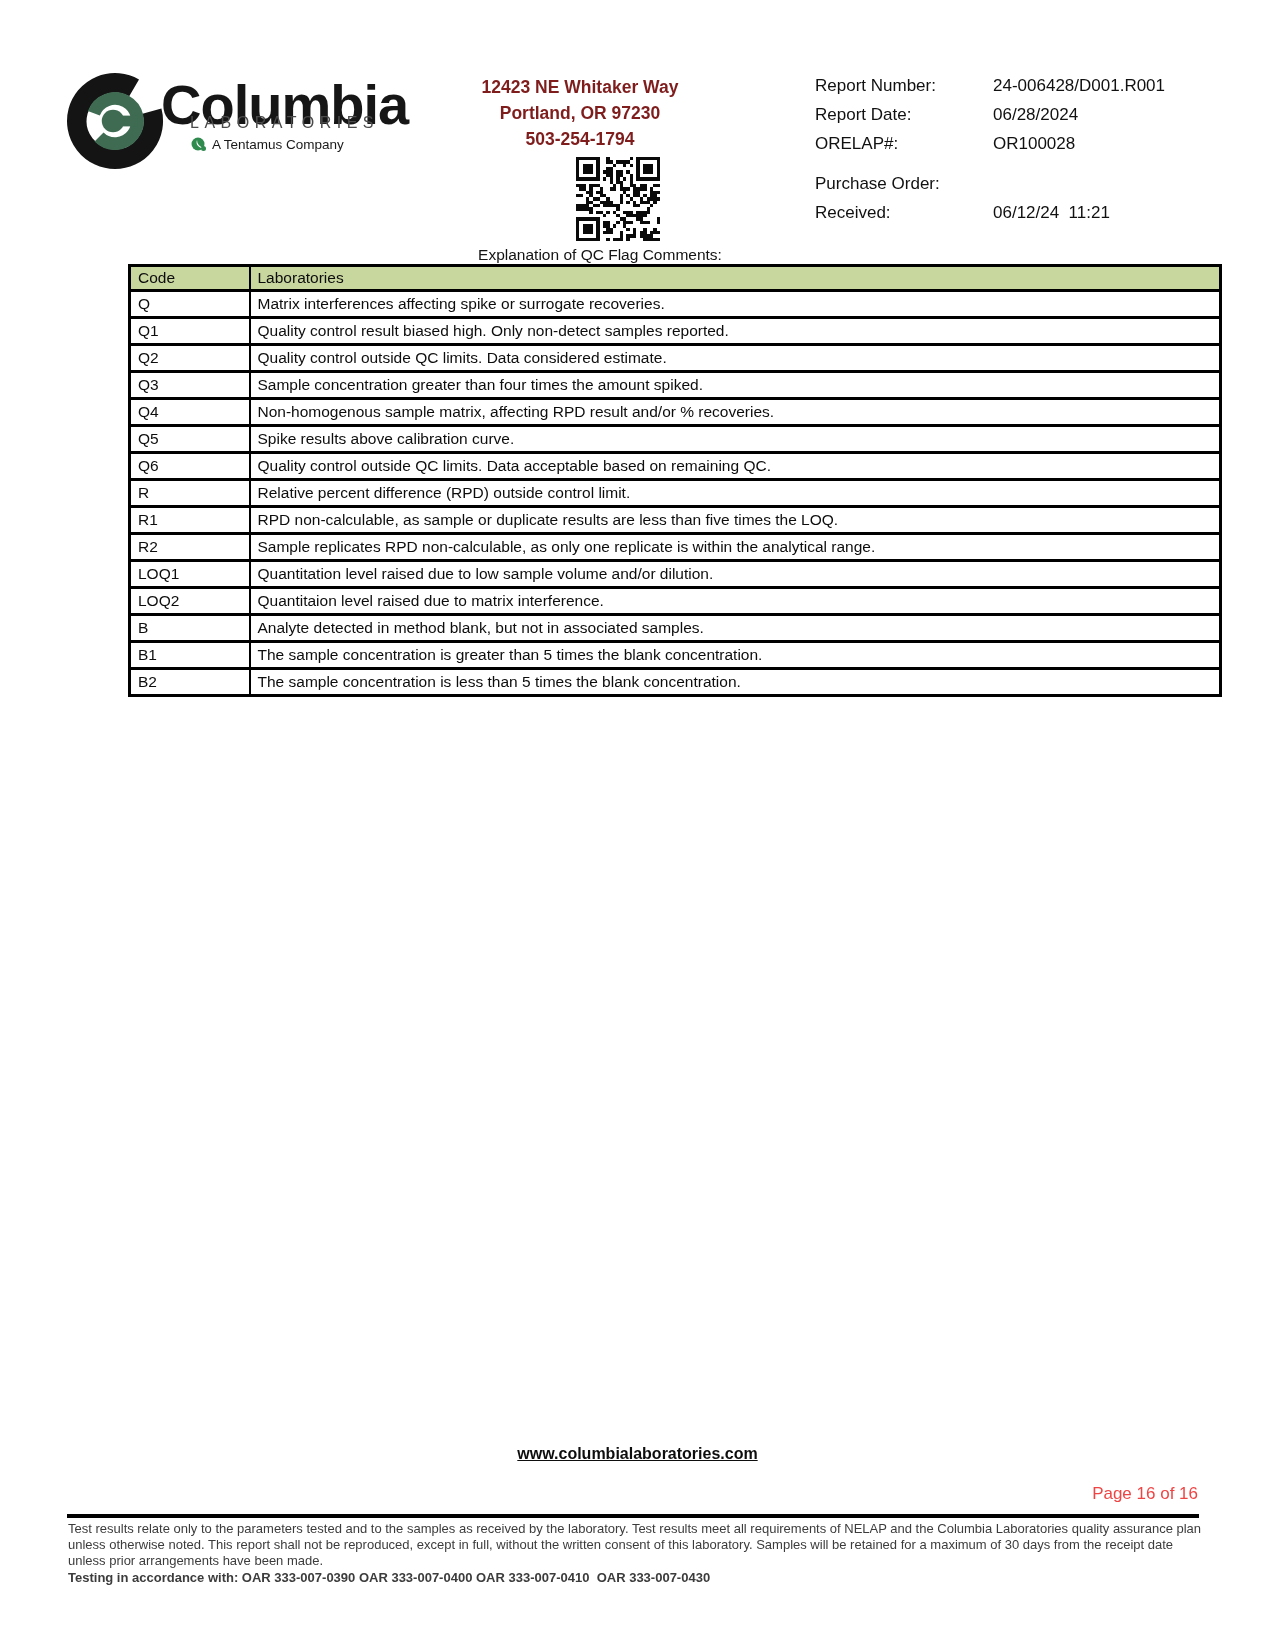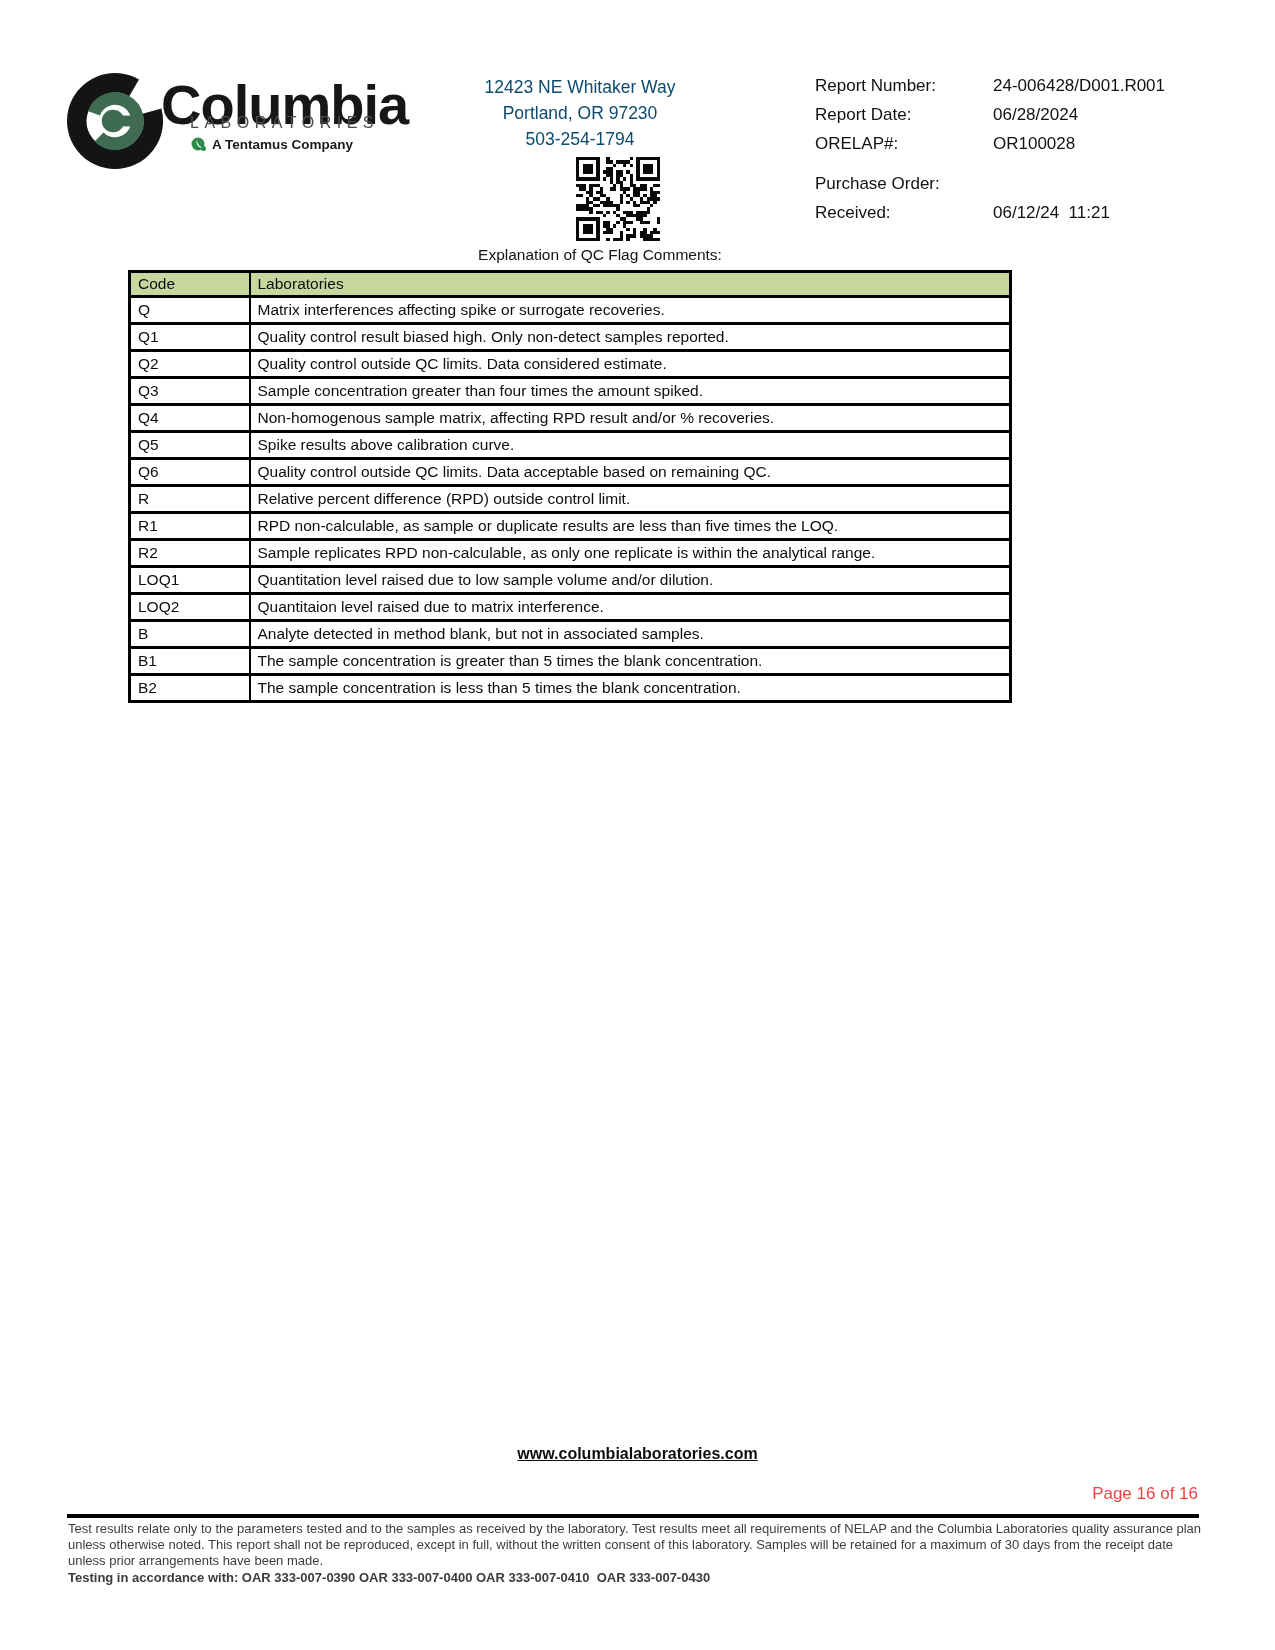--- a/index.html
+++ b/index.html
@@ -13,40 +13,40 @@
   .brand-name {
     position:absolute; left:161px; top:72px;
     font-size:56px; font-weight:bold; letter-spacing:-1px; color:#161616;
   }
   .brand-sub {
     position:absolute; left:190px; top:114px;
     font-size:16px; letter-spacing:5.5px; color:#4b4b4b;
   }
   .brand-tagline {
     position:absolute; left:191px; top:136px; display:flex; align-items:center; gap:5px;
-    font-size:13.5px; font-weight:bold; color:#1a1a1a;
+    font-size:13.5px; font-weight:normal; color:#1a1a1a;
   }
   .tentamus-icon { width:16px; height:16px; }
   .address-block {
     position:absolute; left:420px; top:74px; width:320px;
-    text-align:center; font-size:17.5px; line-height:26px; color:#0c4a6e;
+    text-align:center; font-size:17.5px; line-height:26px; color:#7f1d1d;font-weight:bold;
   }
   .qr { position:absolute; left:576px; top:157px; width:84px; height:84px; }
   .report-info { position:absolute; left:815px; top:76px; width:400px; }
   .info-row { display:flex; margin-bottom:9px; }
   .info-row.gap-before { margin-top:20px; }
   .info-label { width:178px; font-size:17px; font-weight:normal; color:#111; }
   .info-value { font-size:17px; color:#111; white-space:pre; }
   
   .table-title {
     position:absolute; left:0; top:246px; width:1200px;
     text-align:center; font-size:15.5px; color:#141414;
   }
   table.qc {
-    position:absolute; left:128px; top:270px; width:884px;
+    position:absolute; left:128px; top:264px; width:1094px;
     border-collapse:collapse; table-layout:fixed;padding-left:8px;
   }
   table.qc th, table.qc td {
     border:2px solid #000; border-top-width:3px; border-bottom-width:3px;
     font-size:15.5px; font-weight:normal; text-align:left;
     padding:2px 3px 2px 7px; height:27px; color:#0d0d0d;
     white-space:nowrap; overflow:hidden;
   }
   table.qc { border:3px solid #000; }
   table.qc th { background:#c8d79e; height:25px; }

